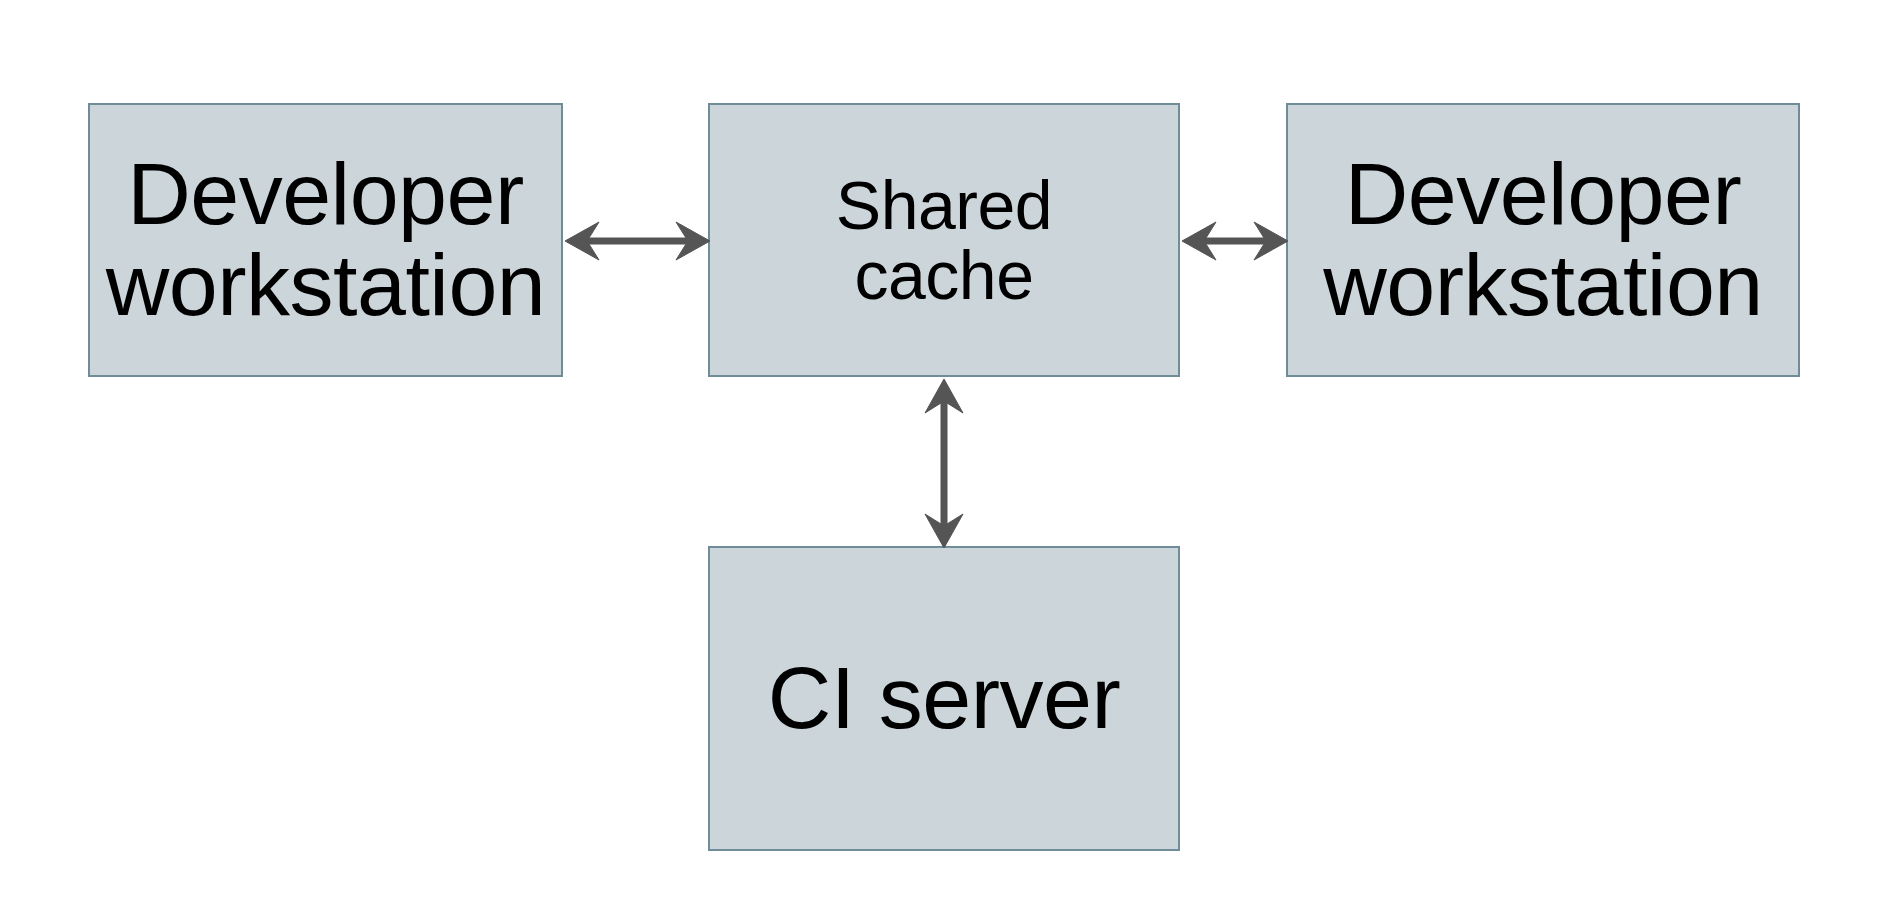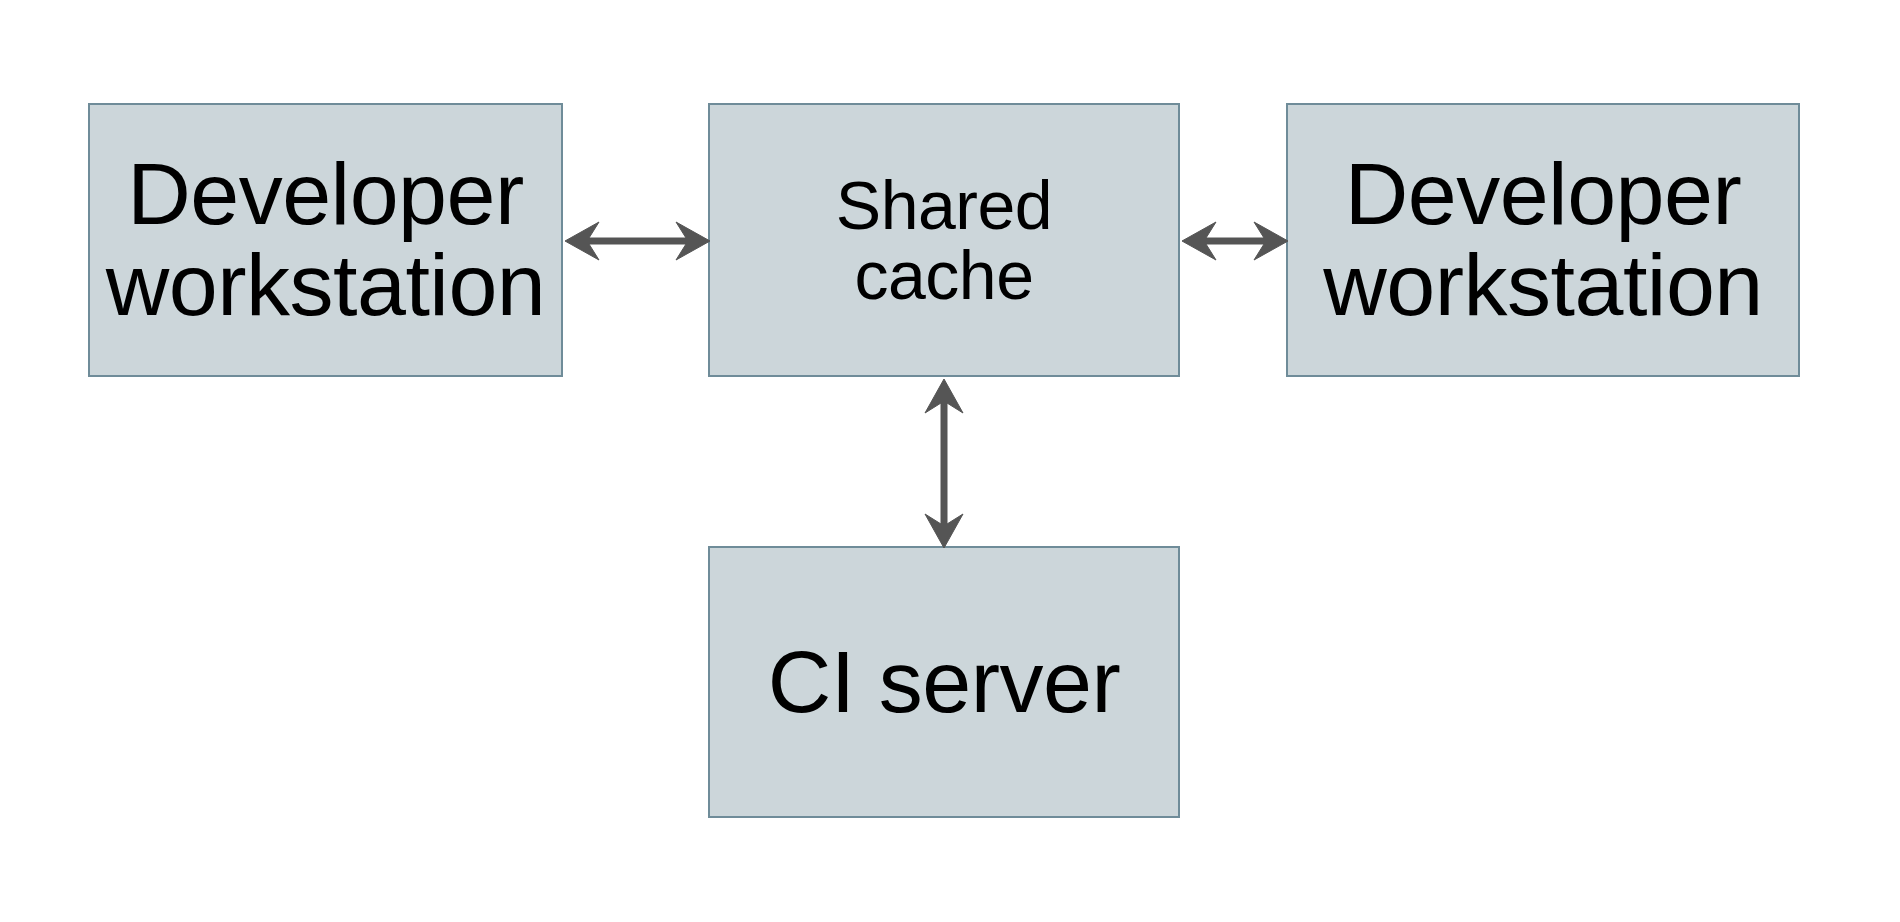--- a/index.html
+++ b/index.html
@@ -62,21 +62,21 @@
   <div class="node" id="node-shared-cache" style="left: 708px; top: 103px; width: 472px; height: 274px; background: rgb(204, 214, 218); border-color: rgb(111, 140, 153);">
     <span class="node-label" style="color: rgb(0, 0, 0); font-size: 68px;">Shared
 cache</span>
   </div>
 
   <div class="node" id="node-dev-right" style="left: 1286px; top: 103px; width: 514px; height: 274px; background: rgb(204, 214, 218); border-color: rgb(111, 140, 153);">
     <span class="node-label" style="color: rgb(0, 0, 0); font-size: 88px;">Developer
 workstation</span>
   </div>
 
-  <div class="node" id="node-ci-server" style="left: 708px; top: 546px; width: 472px; height: 272px; background: rgb(204, 214, 218); border-color: rgb(111, 140, 153);">
+  <div class="node" id="node-ci-server" style="left: 708px; top: 546px; width: 472px; height: 305px; background: rgb(204, 214, 218); border-color: rgb(111, 140, 153);">
     <span class="node-label" style="color: rgb(0, 0, 0); font-size: 88px;">CI server</span>
   </div>
 
   <div class="edge" id="edge-0" style="left: 563px; top: 241px; width: 0px; height: 0px;">
     <svg width="149" height="42" viewBox="0 -21 145 42" style="position: absolute; left: 0px; top: -21px; transform: rotate(0deg); transform-origin: 0px 21px;">
         <path d="M 0.00 0.00 L 34.00 -19.00 L 24.00 -3.00 L 121.00 -3.00 L 111.00 -19.00 L 145.00 0.00 L 111.00 19.00 L 121.00 3.00 L 24.00 3.00 L 34.00 19.00 Z" fill="#555555" stroke="#555555" stroke-width="1" stroke-linejoin="round"></path>
       </svg>
   </div>
 
   <div class="edge" id="edge-1" style="left: 1180px; top: 241px; width: 0px; height: 0px;">

